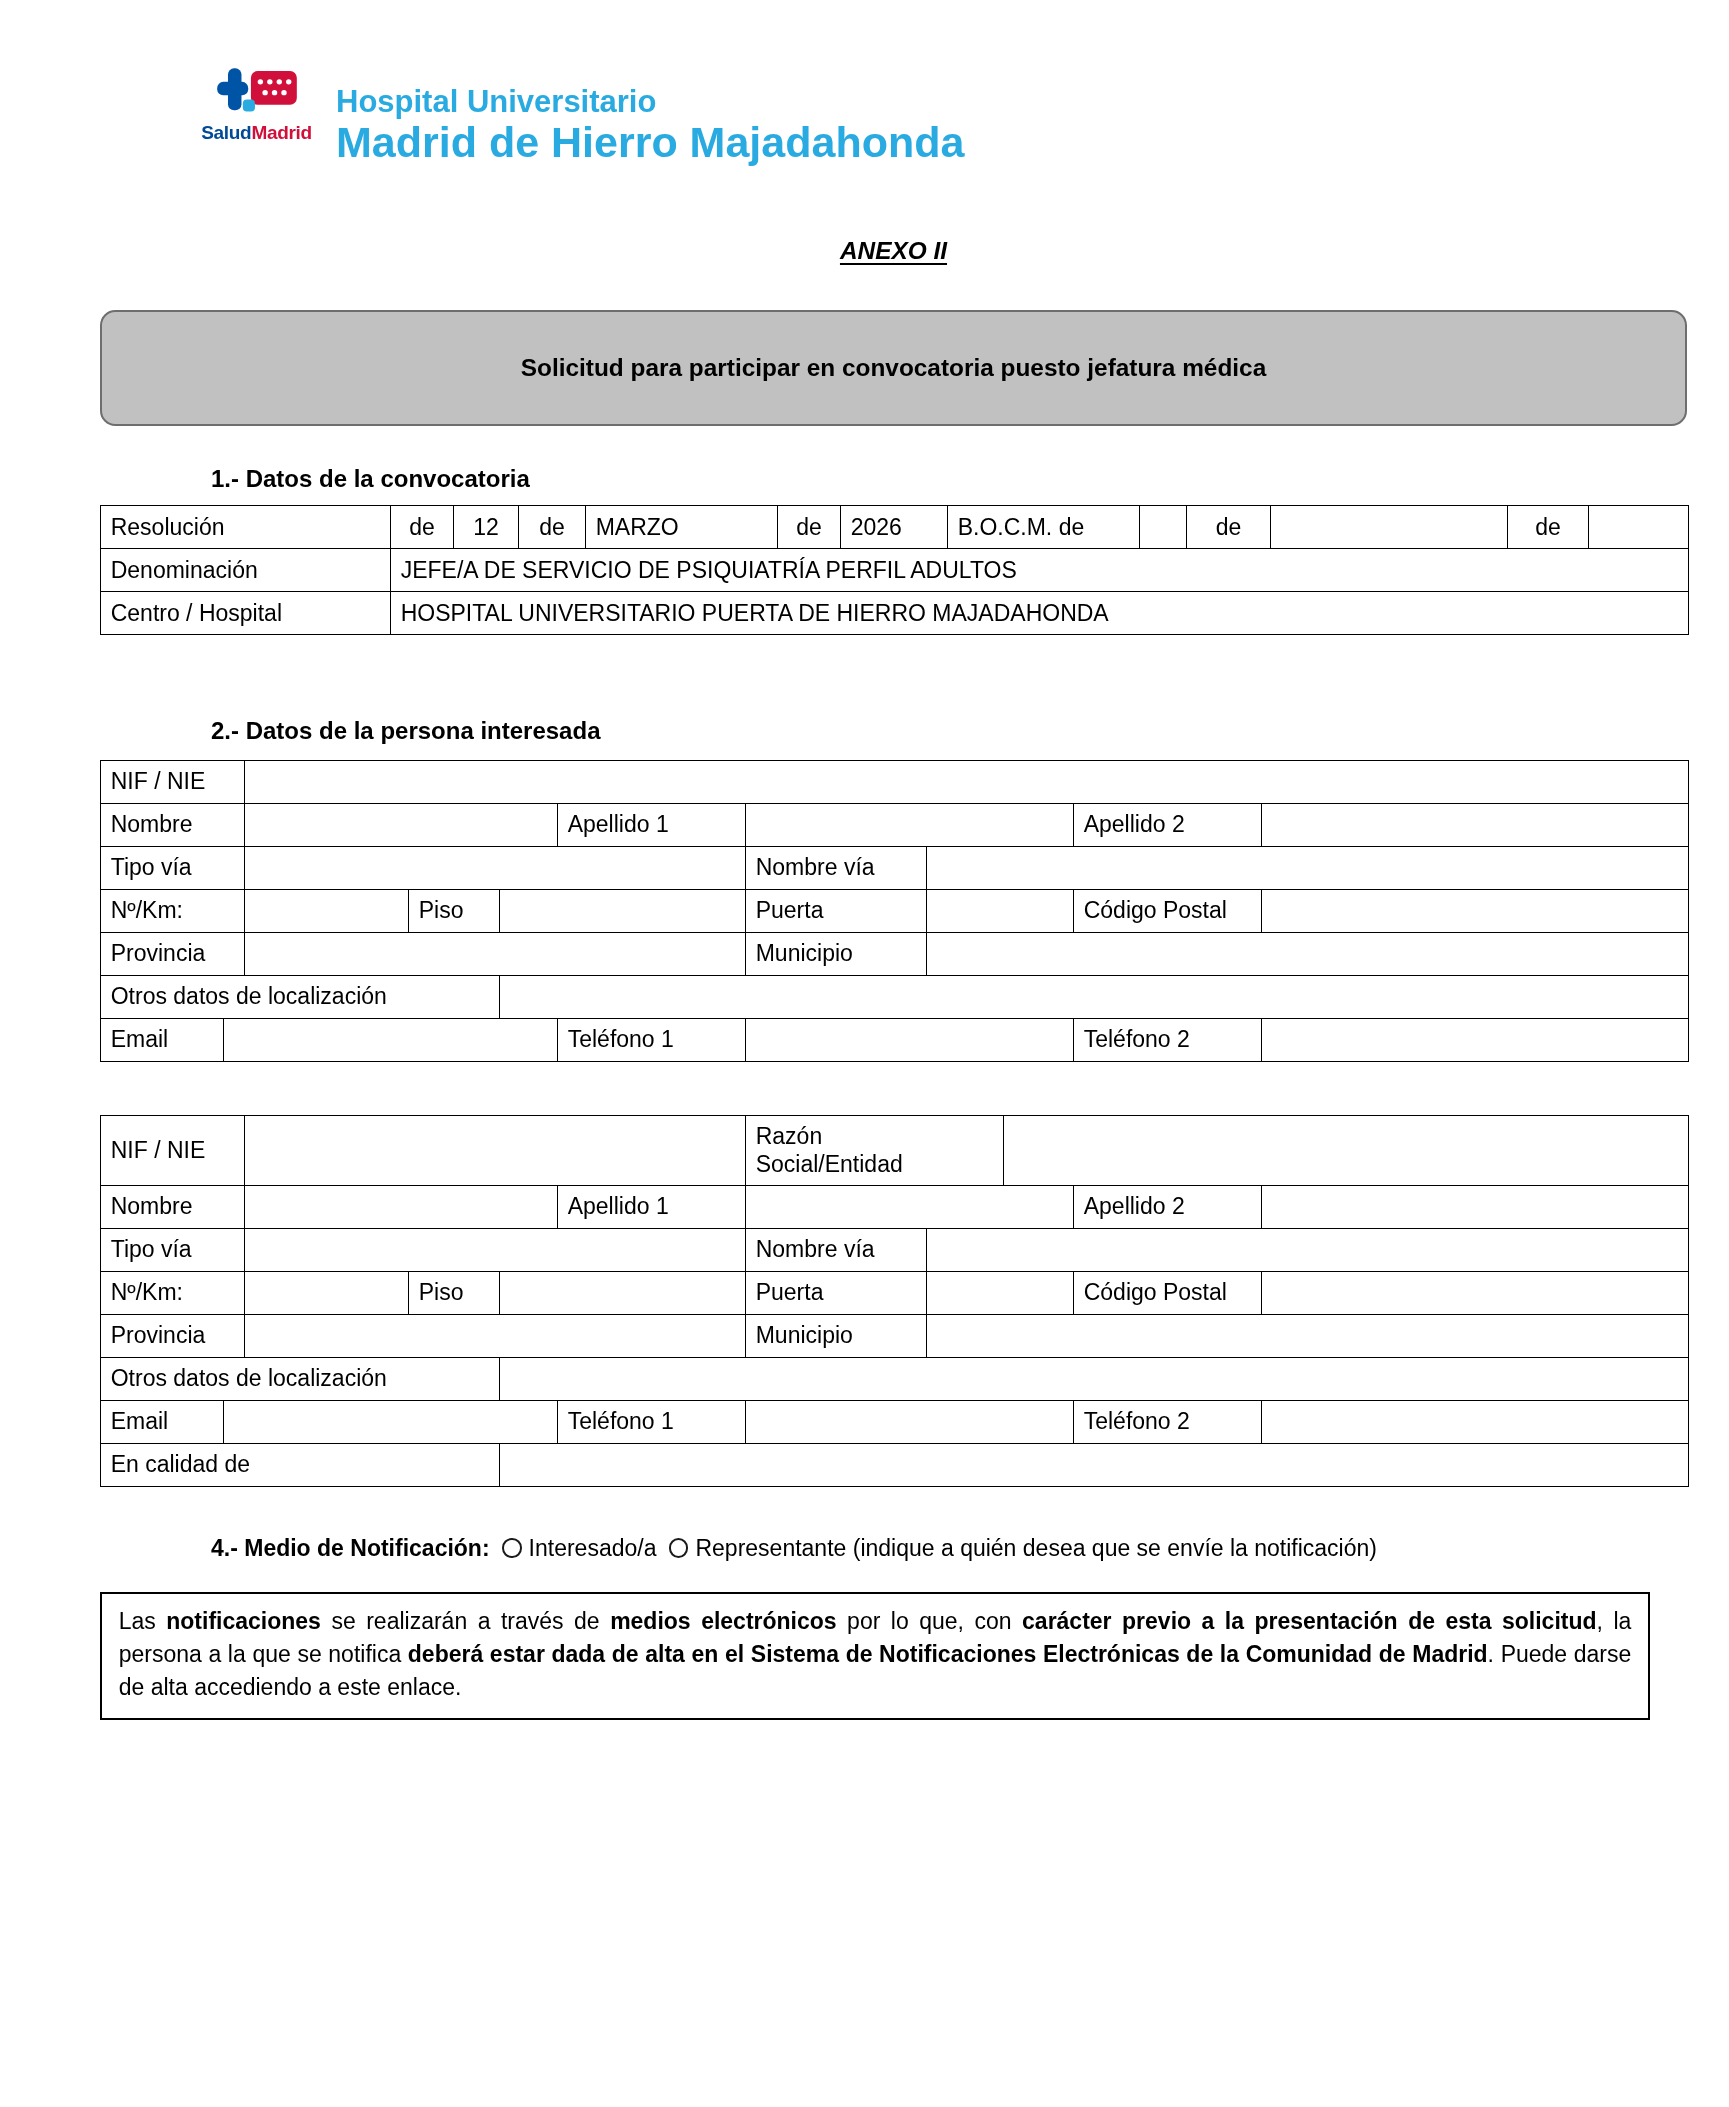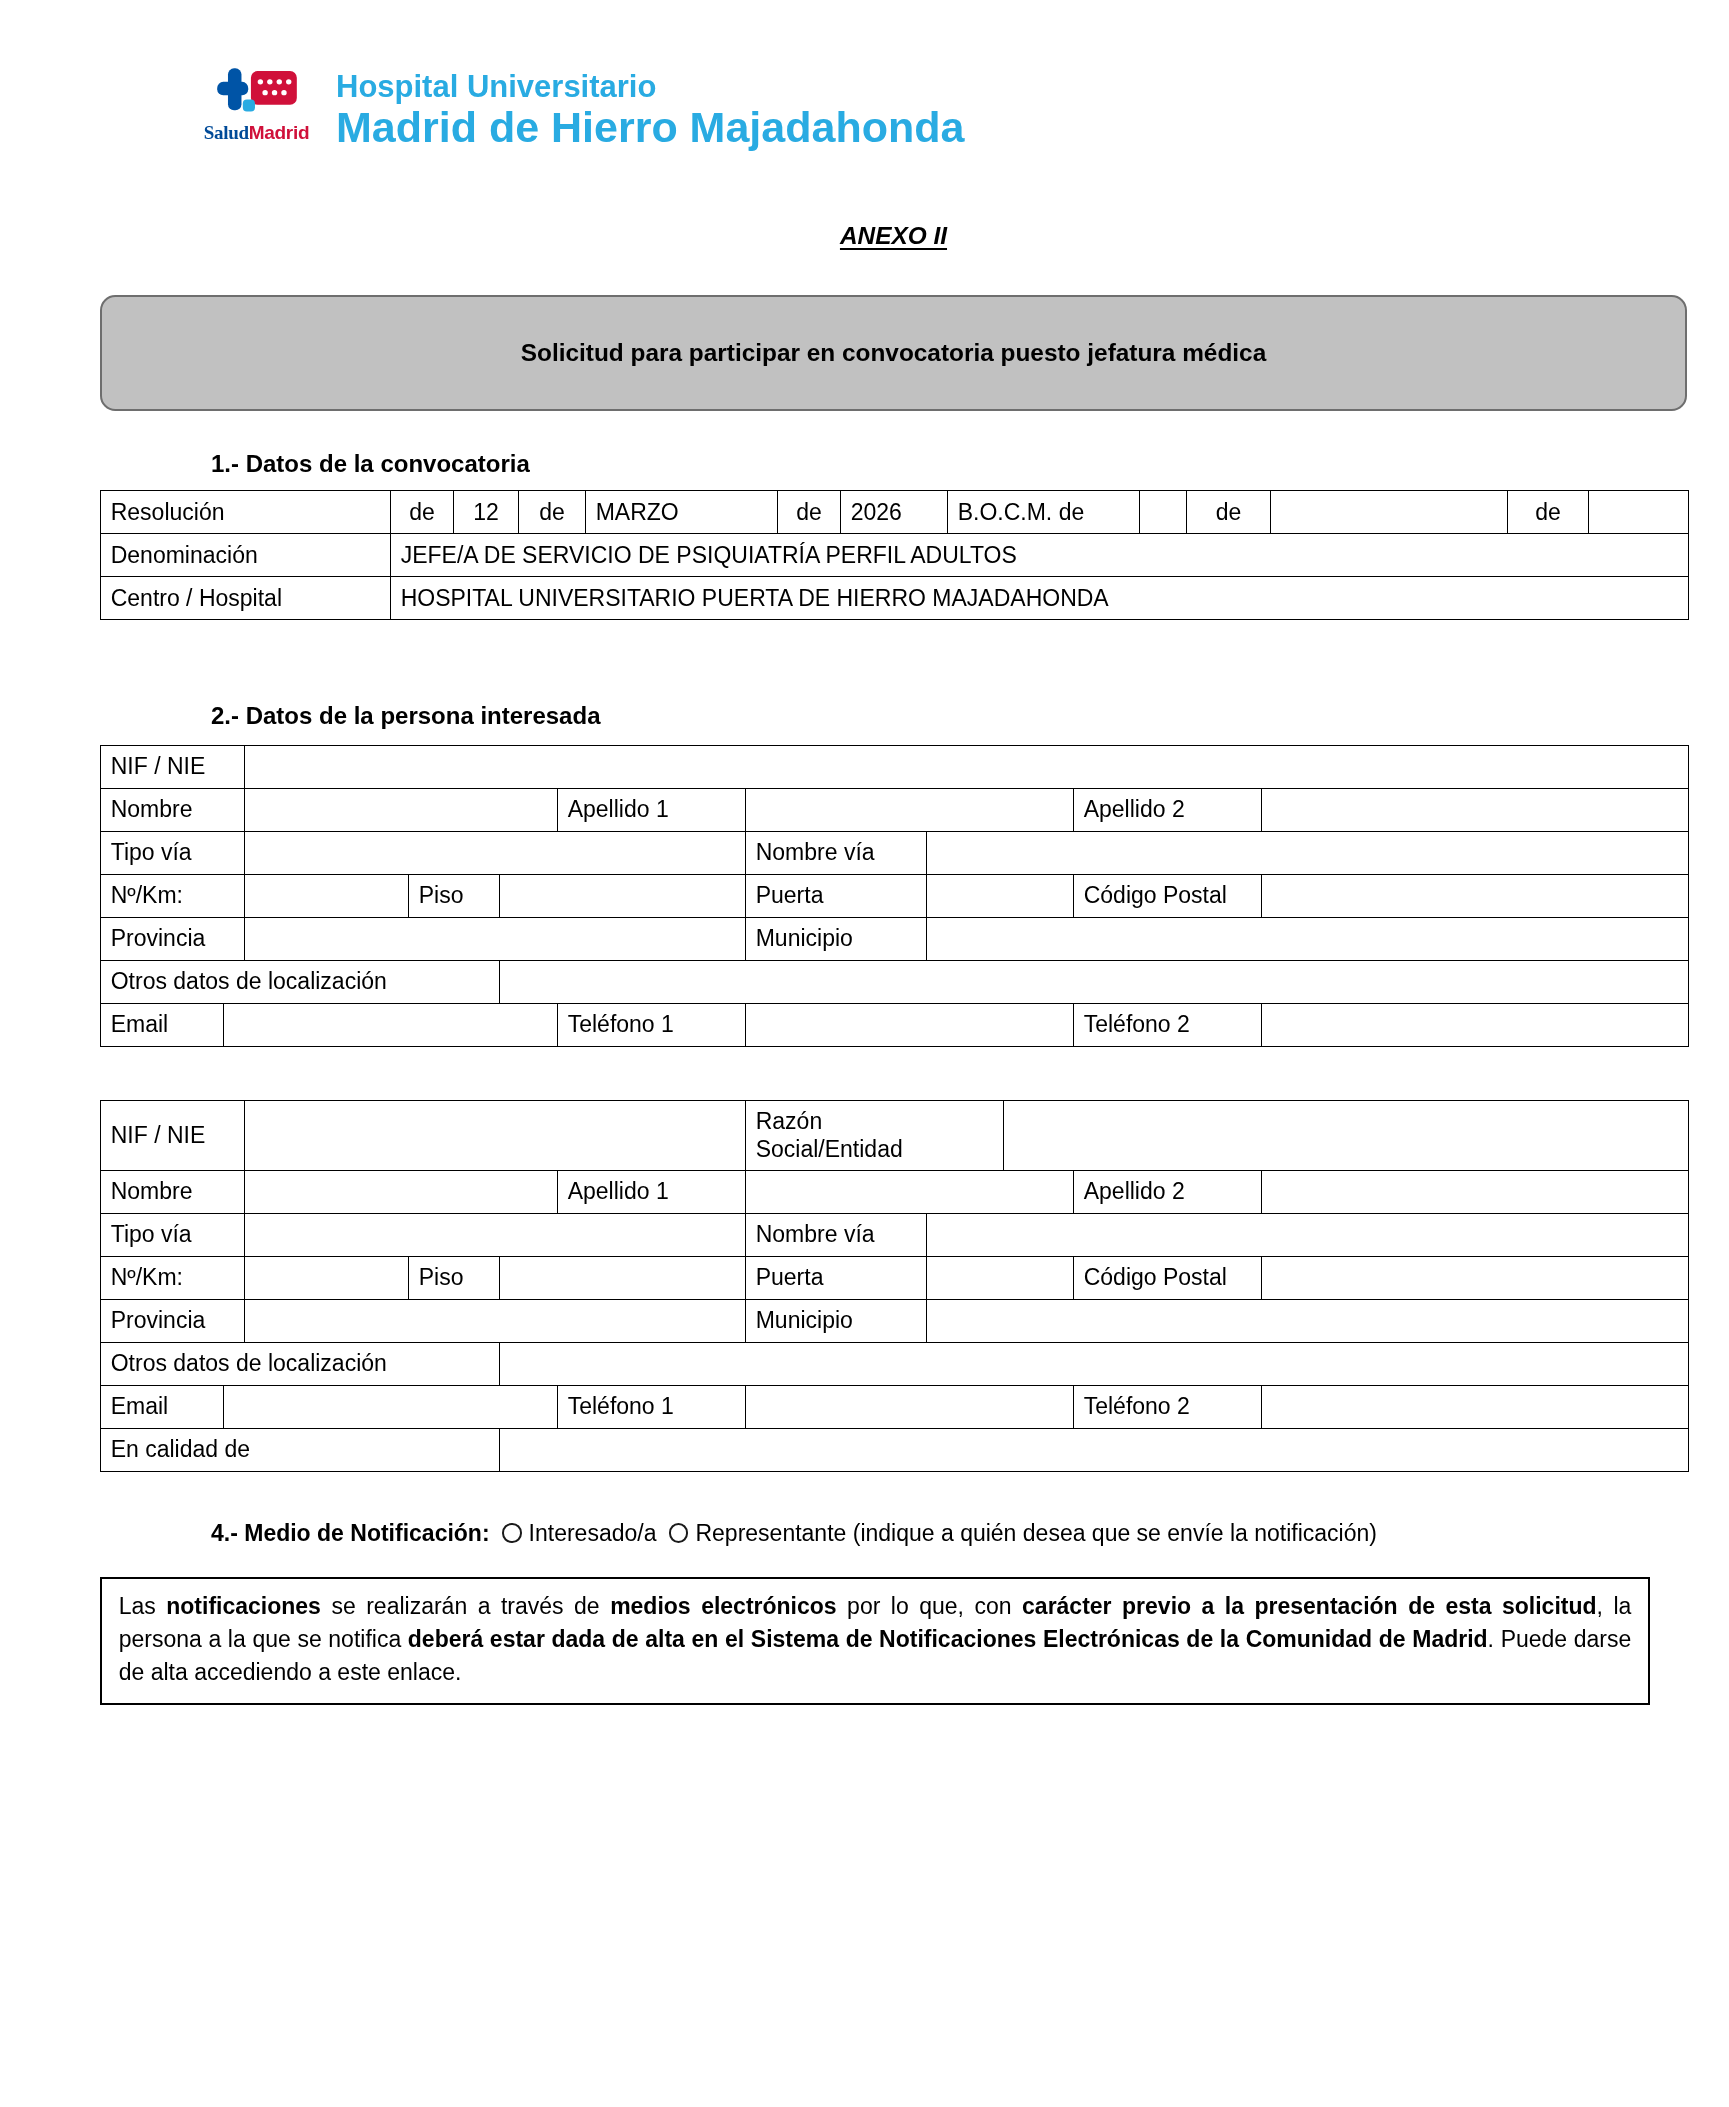--- a/index.html
+++ b/index.html
@@ -8,23 +8,23 @@
     font-family:"Liberation Sans","DejaVu Sans",sans-serif;
     -webkit-font-smoothing:antialiased;
   }
   .page{width:1729px;height:2108px;box-sizing:border-box;padding:67px 42px 0 100px;overflow:hidden;}
 
   
   .logo-row{display:flex;align-items:flex-start;gap:18px;margin-left:95px;}
   .logo-mark{display:flex;flex-direction:column;align-items:center;width:123px;}
   .logo-mark svg{width:92px;height:54px;display:block;}
   .logo-wordmark{font-size:19px;font-weight:bold;letter-spacing:-0.3px;margin-top:1.4px;white-space:nowrap;}
-  .logo-salud{color:var(--logo_text_blue,#004A98);font-family:Liberation Serif, serif;}
+  .logo-salud{color:var(--logo_text_blue,#004A98);}
   .logo-madrid{color:var(--logo_red,#D0103A);}
-  .hospital-name{color:var(--cyan,#29ABE2);margin-top:3px;}
+  .hospital-name{color:var(--cyan,#29ABE2);margin-top:18px;}
   .hosp1{font-size:31px;font-weight:bold;line-height:1.12;}
   .hosp2{font-size:43px;font-weight:bold;line-height:1.06;}
 
   
   .doc-title{margin:72px 0 0;text-align:center;font-size:24.4px;font-weight:bold;}
   .doc-title span{text-decoration:underline;text-underline-offset:3.5px;font-style:italic;}
   .banner{
     margin-top:45px;width:1587px;height:116px;box-sizing:border-box;
     background:var(--banner_bg,#C1C1C1);border:2.1px solid #6e6e6e;border-radius:15.3px;
     display:flex;align-items:center;justify-content:center;

